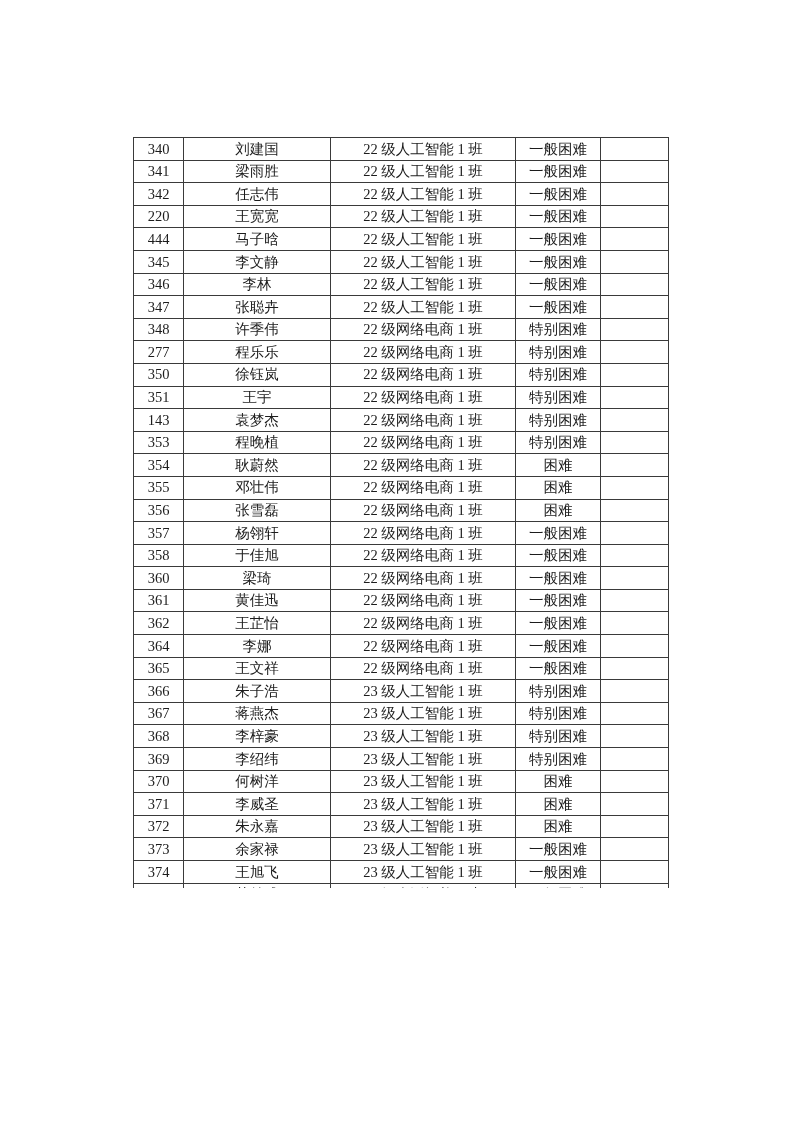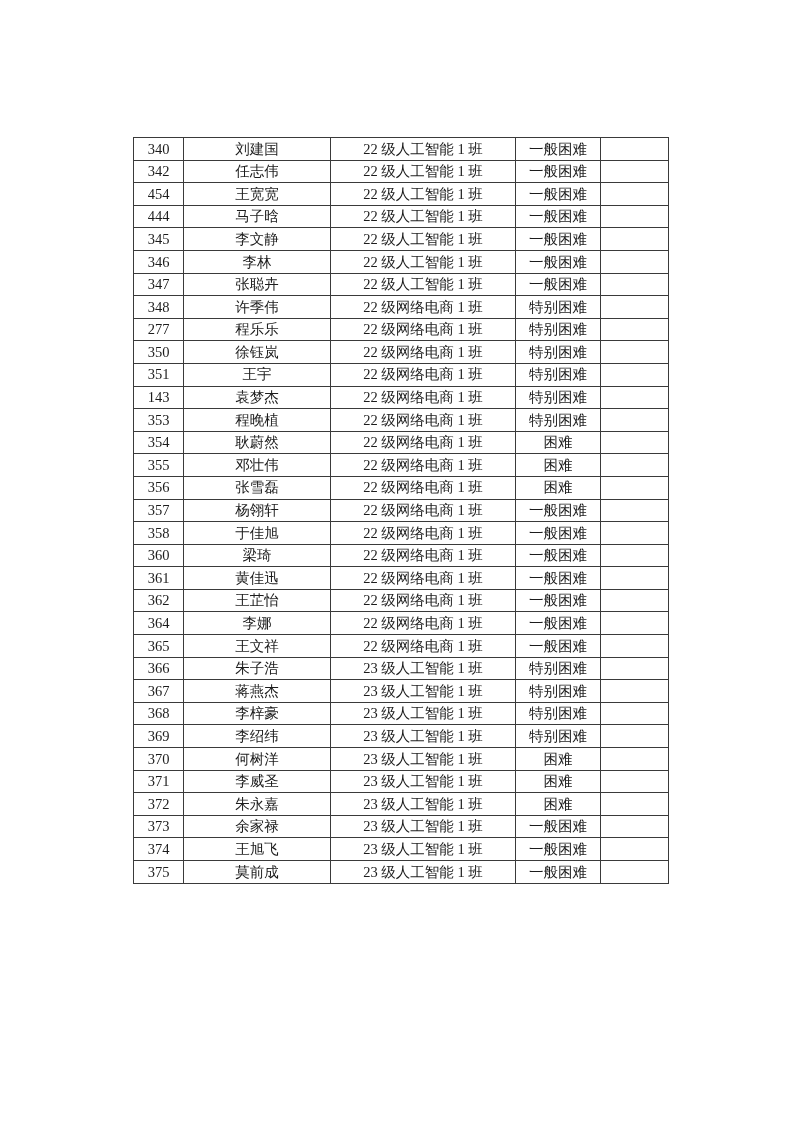--- a/index.html
+++ b/index.html
@@ -62,31 +62,38 @@
     </colgroup>
     <tbody>
     <tr>
       <td>340</td>
       <td>刘建国</td>
       <td>22 级人工智能 1 班</td>
       <td>一般困难</td>
       <td></td>
     </tr>
 
+    <tr>
+      <td>341</td>
+      <td>梁雨胜</td>
+      <td>22 级人工智能 1 班</td>
+      <td>一般困难</td>
+      <td></td>
+    </tr>
 
     <tr>
       <td>342</td>
       <td>任志伟</td>
       <td>22 级人工智能 1 班</td>
       <td>一般困难</td>
       <td></td>
     </tr>
 
     <tr>
-      <td>454</td>
+      <td>220</td>
       <td>王宽宽</td>
       <td>22 级人工智能 1 班</td>
       <td>一般困难</td>
       <td></td>
     </tr>
 
     <tr>
       <td>444</td>
       <td>马子晗</td>
       <td>22 级人工智能 1 班</td>

